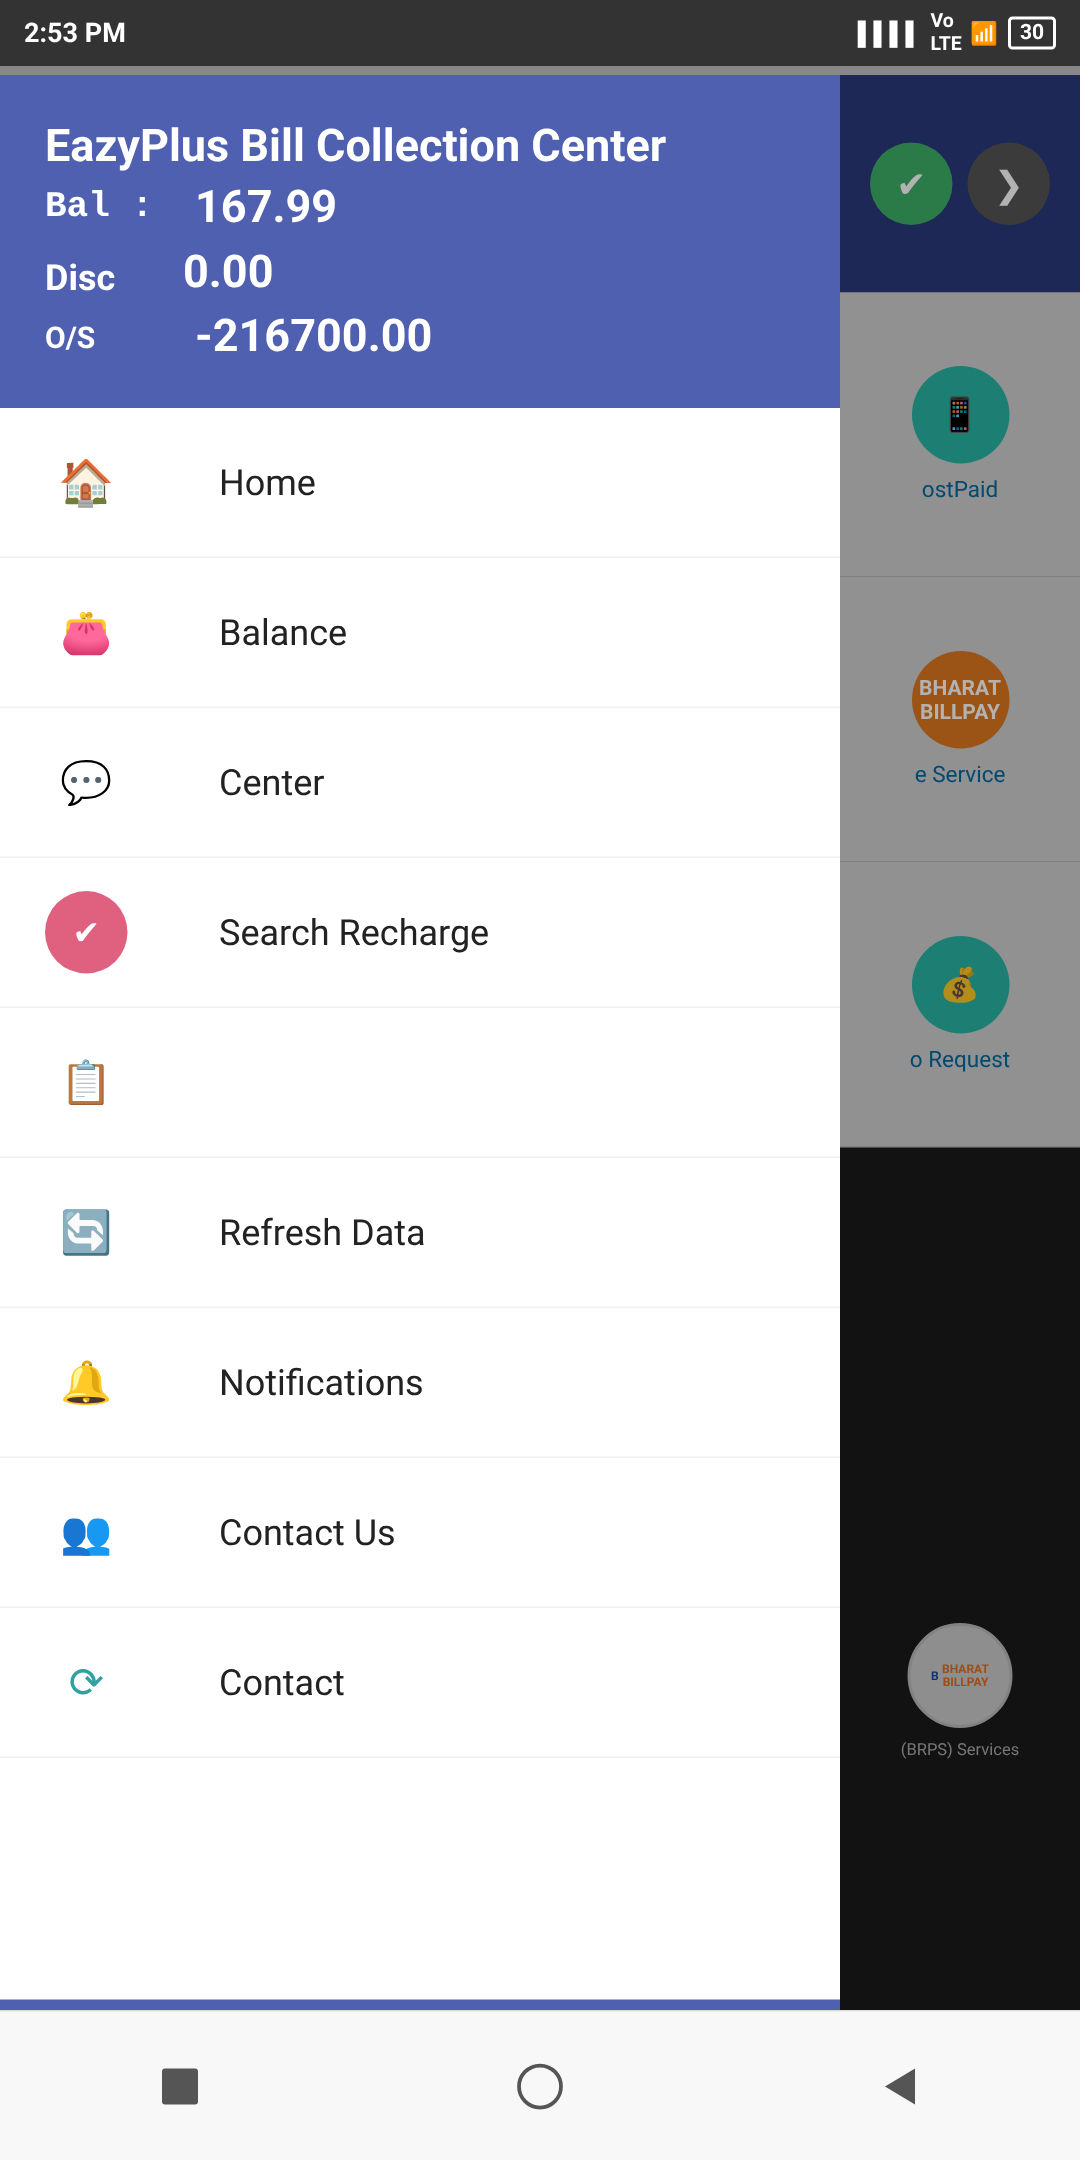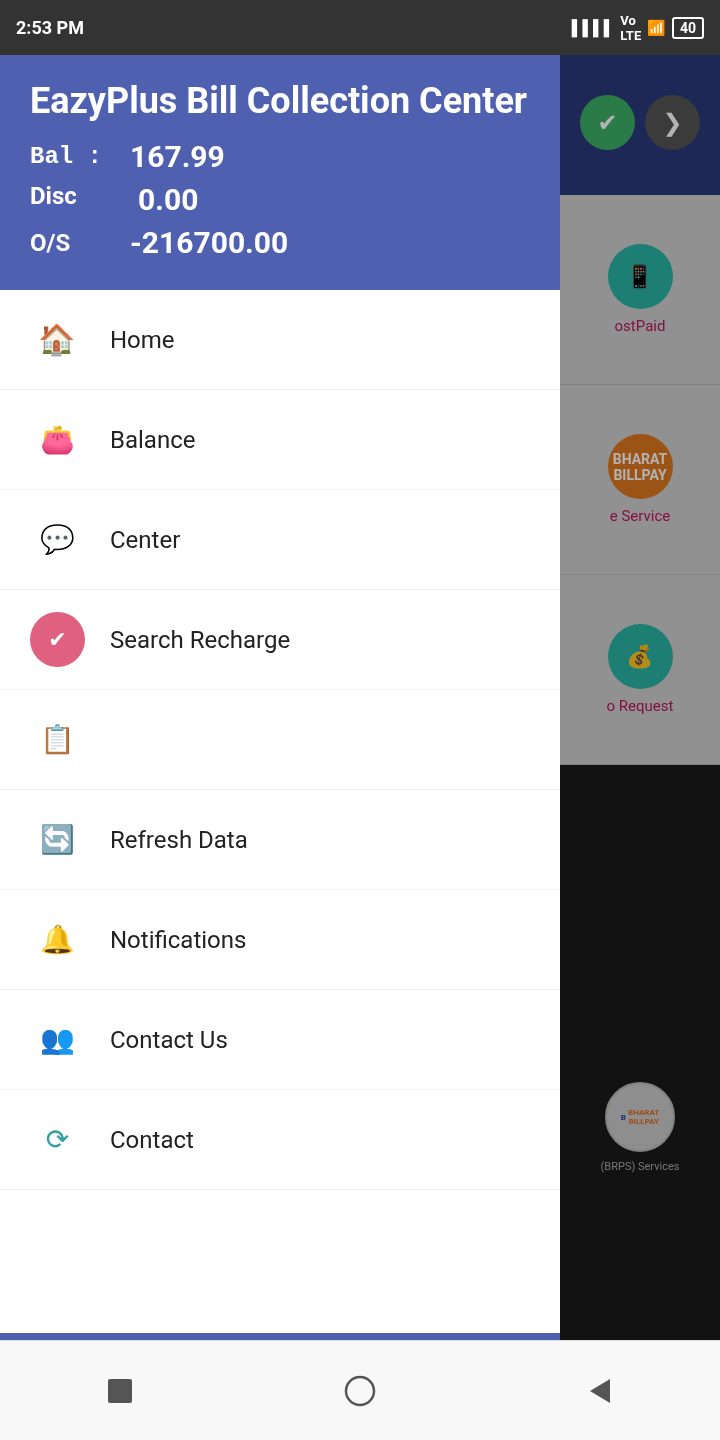--- a/index.html
+++ b/index.html
@@ -9,21 +9,21 @@
       height: 1440px;
       font-family: 'Roboto', Arial, sans-serif;
       background: #888;
       overflow: hidden;
       position: relative;
     }
 
     
     .status-bar {
       width: 720px;
-      height: 55px;
+      height: 44px;
       background: #333;
       display: flex;
       align-items: center;
       justify-content: space-between;
       padding: 0 16px;
       color: white;
       font-size: 18px;
       font-weight: bold;
       position: absolute;
       top: 0; left: 0;
@@ -107,21 +107,21 @@
       border-radius: 50%;
       background: #2ab5a5;
       display: flex;
       align-items: center;
       justify-content: center;
       font-size: 22px;
     }
 
     .right-label {
       font-size: 15px;
-      color: #be185d;
+      color: #0369a1;
       text-align: right;
     }
 
     .right-bottom {
       flex: 1;
       background: #1a1a1a;
       display: flex;
       flex-direction: column;
       align-items: center;
       justify-content: center;
@@ -174,25 +174,25 @@
     }
 
     
     .drawer-header {
       background: #5060b0;
       padding: 30px 30px 30px 30px;
       flex-shrink: 0;
     }
 
     .drawer-app-name {
-      font-size: 36px;
+      font-size: 30px;
       font-weight: bold;
       color: white;
       line-height: 1.2;
-      margin-bottom: 16px;
+      margin-bottom: 5px;
     }
 
     .drawer-balance-row {
       display: flex;
       align-items: center;
       gap: 20px;
       margin-bottom: 8px;
     }
 
     .drawer-bal-label {
@@ -204,22 +204,22 @@
     }
 
     .drawer-bal-value {
       font-size: 30px;
       font-weight: bold;
       color: white;
     }
 
     .drawer-disc-row {
       display: flex;
-      align-items: flex-start;
-      gap: 28px;
+      align-items: flex-end;
+      gap: 12px;
       margin-bottom: 8px;
     }
 
     .drawer-disc-label {
       font-size: 24px;
       font-weight: bold;
       color: white;
       width: 80px;
     }
 
@@ -229,21 +229,21 @@
       color: white;
     }
 
     .drawer-os-row {
       display: flex;
       align-items: center;
       gap: 20px;
     }
 
     .drawer-os-label {
-      font-size: 24px;
+      font-size: 20px;
       font-weight: bold;
       color: white;
       width: 80px;
     }
 
     .drawer-os-value {
       font-size: 30px;
       font-weight: bold;
       color: white;
     }
@@ -270,20 +270,21 @@
       display: flex;
       align-items: center;
       justify-content: center;
       flex-shrink: 0;
       font-size: 28px;
     }
 
     .menu-label {
       font-size: 24px;
       color: #222;
+      margin-left: 36px;
     }
 
     
     .drawer-footer {
       background: #5060b0;
       padding: 18px;
       text-align: center;
       flex-shrink: 0;
     }
 
@@ -364,21 +365,21 @@
 </head>
 <body>
 
 <div class="status-bar">
   <span>2:53 PM</span>
   <div class="status-right">
     <span>▌▌▌▌</span>
     <span style="font-size:13px; font-weight:bold;">Vo<br style="line-height:0">LTE</span>
     <span>📶</span>
     <span style="border:2px solid white; border-radius:3px; padding:1px 6px; font-size:14px;">
-      <span>40</span>
+      <span>30</span>
     </span>
   </div>
 </div>
 
 <div class="right-panel">
   <div class="right-header">
     <div class="right-check-icon">✔</div>
     <div class="right-next-icon">❯</div>
   </div>
   <div class="right-items">

